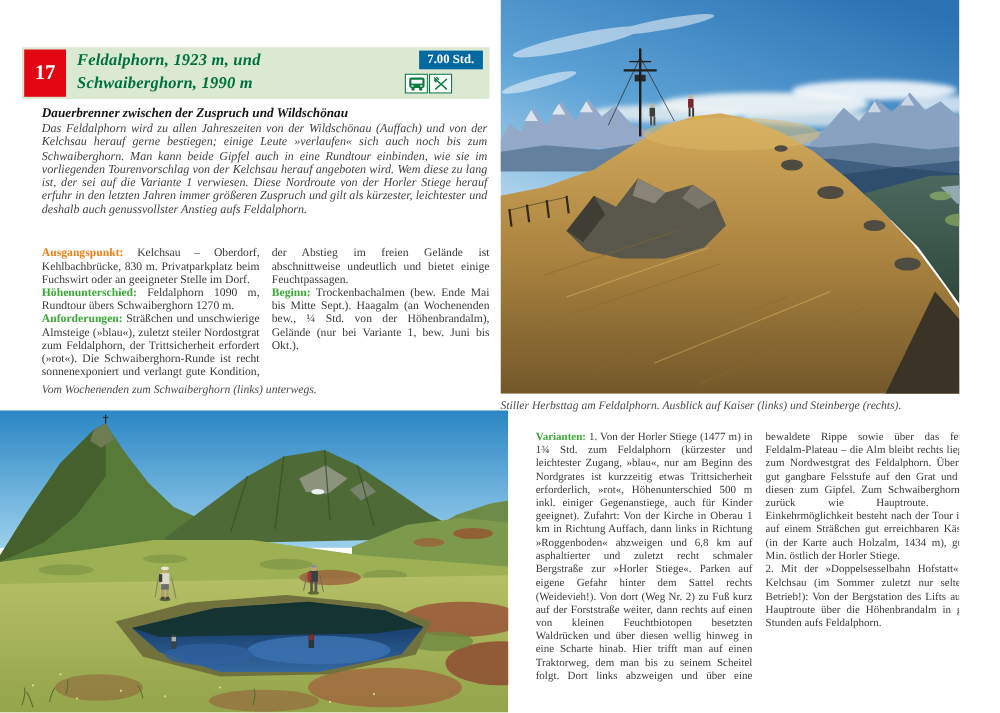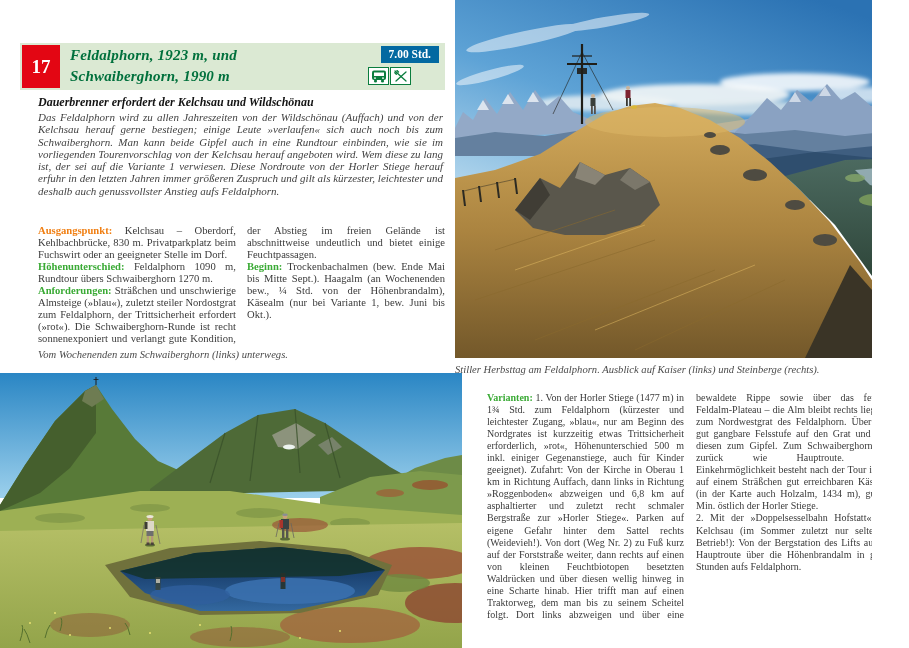--- a/index.html
+++ b/index.html
@@ -198,29 +198,29 @@
             <line x1="12" y1="2" x2="2" y2="11"></line>
             <line x1="1" y1="1" x2="3" y2="3"></line>
             <line x1="3" y1="0.5" x2="4.5" y2="2"></line>
             <line x1="0.8" y1="2.8" x2="2.3" y2="4.3"></line>
           </g>
         </svg>
       </span>
     </div>
   </div>
 
-  <div class="subtitle">Dauerbrenner erfordert der Kelchsau und Wildschönau</div>
+  <div class="subtitle">Dauerbrenner zwischen der Zuspruch und Wildschönau</div>
 
   <div class="intro">Das Feldalphorn wird zu allen Jahreszeiten von der Wildschönau (Auffach) und von der Kelchsau herauf gerne bestiegen; einige Leute »verlaufen« sich auch noch bis zum Schwaiberghorn. Man kann beide Gipfel auch in eine Rundtour einbinden, wie sie im vorliegenden Tourenvorschlag von der Kelchsau herauf angeboten wird. Wem diese zu lang ist, der sei auf die Variante 1 verwiesen. Diese Nordroute von der Horler Stiege herauf erfuhr in den letzten Jahren immer größeren Zuspruch und gilt als kürzester, leichtester und deshalb auch genussvollster Anstieg aufs Feldalphorn.</div>
 
   <div class="info-block">
     <p><span class="lead lead-orange">Ausgangspunkt:</span> <span>Kelchsau – Oberdorf, Kehlbachbrücke, 830 m. Privatparkplatz beim Fuchswirt oder an geeigneter Stelle im Dorf.</span></p>
     <p><span class="lead lead-green">Höhenunterschied:</span> <span>Feldalphorn 1090 m, Rundtour übers Schwaiberghorn 1270 m.</span></p>
     <p><span class="lead lead-green">Anforderungen:</span> <span>Sträßchen und unschwierige Almsteige (»blau«), zuletzt steiler Nordostgrat zum Feldalphorn, der Trittsicherheit erfordert (»rot«). Die Schwaiberghorn-Runde ist recht sonnenexponiert und verlangt gute Kondition, der Abstieg im freien Gelände ist abschnittweise undeutlich und bietet einige Feuchtpassagen.</span></p>
-    <p><span class="lead lead-green">Beginn:</span> <span>Trockenbachalmen (bew. Ende Mai bis Mitte Sept.). Haagalm (an Wochenenden bew., ¼ Std. von der Höhenbrandalm), Käsealm (nur bei Variante 1, bew. Juni bis Okt.).</span></p>
+    <p><span class="lead lead-green">Beginn:</span> <span>Trockenbachalmen (bew. Ende Mai bis Mitte Sept.). Haagalm (an Wochenenden bew., ¼ Std. von der Höhenbrandalm), Gelände (nur bei Variante 1, bew. Juni bis Okt.).</span></p>
   </div>
 
   <div class="caption-left">Vom Wochenenden zum Schwaiberghorn (links) unterwegs.</div>
   <div class="caption-right">Stiller Herbsttag am Feldalphorn. Ausblick auf Kaiser (links) und Steinberge (rechts).</div>
 
   <div class="varianten">
     <p><span class="lead lead-green">Varianten:</span> <span>1. Von der Horler Stiege (1477 m) in 1¾ Std. zum Feldalphorn (kürzester und leichtester Zugang, »blau«, nur am Beginn des Nordgrates ist kurzzeitig etwas Trittsicherheit erforderlich, »rot«, Höhenunterschied 500 m inkl. einiger Gegenanstiege, auch für Kinder geeignet). Zufahrt: Von der Kirche in Oberau 1 km in Richtung Auffach, dann links in Richtung »Roggenboden« abzweigen und 6,8 km auf asphaltierter und zuletzt recht schmaler Bergstraße zur »Horler Stiege«. Parken auf eigene Gefahr hinter dem Sattel rechts (Weidevieh!). Von dort (Weg Nr. 2) zu Fuß kurz auf der Forststraße weiter, dann rechts auf einen von kleinen Feuchtbiotopen besetzten Waldrücken und über diesen wellig hinweg in eine Scharte hinab. Hier trifft man auf einen Traktorweg, dem man bis zu seinem Scheitel folgt. Dort links abzweigen und über eine bewaldete Rippe sowie über das feuchte Feldalm-Plateau – die Alm bleibt rechts liegen – zum Nordwestgrat des Feldalphorn. Über eine gut gangbare Felsstufe auf den Grat und über diesen zum Gipfel. Zum Schwaiberghorn und zurück wie Hauptroute. Gute Einkehrmöglichkeit besteht nach der Tour in der auf einem Sträßchen gut erreichbaren Käsealm (in der Karte auch Holzalm, 1434 m), gut 10 Min. östlich der Horler Stiege.</span></p>
     <p>2. Mit der »Doppelsesselbahn Hofstatt« von Kelchsau (im Sommer zuletzt nur selten in Betrieb!): Von der Bergstation des Lifts auf der Hauptroute über die Höhenbrandalm in gut 2 Stunden aufs Feldalphorn.</p>
   </div>
 

